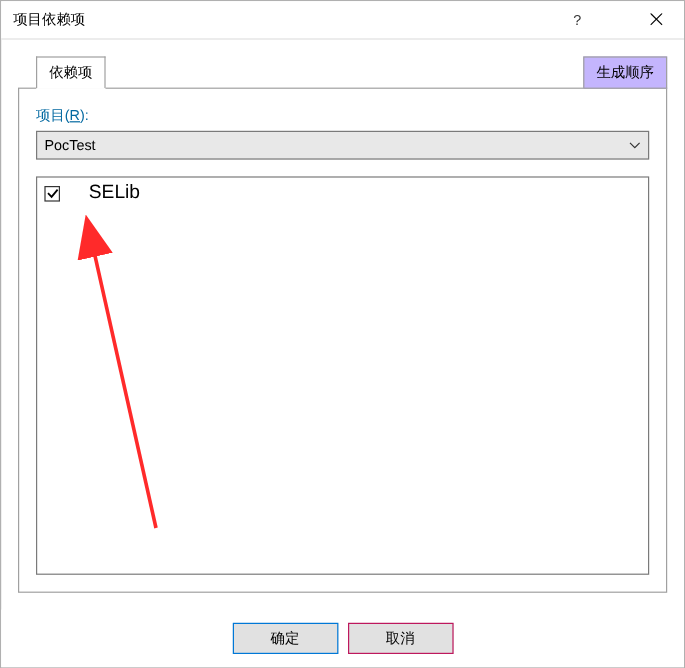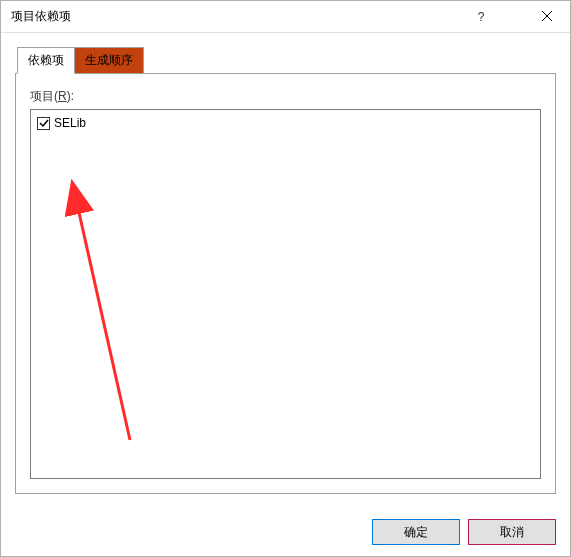--- a/index.html
+++ b/index.html
@@ -8,42 +8,42 @@
     .window { width: 571px; height: 557px; border: 1px solid #b0b0b0; background: #ffffff; display: flex; flex-direction: column; }
 
     .titlebar { height: 32px; display: flex; align-items: center; padding-left: 10px; border-bottom: 1px solid #e0e0e0; background: #ffffff; gap: 20px; }
     .titlebar-title { flex: 1; font-size: 12px; color: #000; }
     .titlebar-btn { width: 46px; height: 31px; display: flex; align-items: center; justify-content: center; font-size: 14px; color: #333; background: transparent; border: none; }
     .titlebar-btn.close svg { width: 10px; height: 10px; }
     .titlebar-btn.help { font-size: 14px; }
 
     .content { flex: 1; padding: 14px 14px 14px 14px; display: flex; flex-direction: column; position: relative; }
 
-    .tabs { display: flex; position: relative; z-index: 2; margin-left: 2px; }
+    .tabs { display: flex; position: relative; z-index: 2; margin-left: 15px; justify-content: space-between; }
     .tab { padding: 4px 10px; border: 1px solid #a0a0a0; background: #ffffff; font-size: 12px; color: #000; position: relative; }
     .tab.active { border-bottom: 1px solid #ffffff; background: #ffffff; z-index: 3; }
-    .tab:not(.active) { background: #c2410c; }
+    .tab:not(.active) { background: #c4b5fd; }
     .tab + .tab { margin-left: -1px; }
 
     .tab-body { border: 1px solid #a0a0a0; margin-top: -1px; flex: 1; padding: 14px 14px 14px 14px; display: flex; flex-direction: column; position: relative; z-index: 1; }
 
-    .label { font-size: 12px; color: #404040; margin-bottom: 4px; }
+    .label { font-size: 12px; color: #0369a1; margin-bottom: 4px; }
     .label .hotkey { text-decoration: underline; }
 
     .select { width: 100%; height: 24px; border: 1px solid #7a7a7a; background: #e8e8e8; display: flex; align-items: center; padding: 0 6px; justify-content: space-between; margin-bottom: 14px; }
     .select-text { font-size: 12px; color: #000; }
     .select-chevron { width: 10px; height: 10px; display: flex; align-items: center; justify-content: center; }
 
     .listbox { flex: 1; border: 1px solid #7a7a7a; background: #ffffff; padding: 4px 6px; overflow: auto; position: relative; }
     .list-item { display: flex; align-items: center; height: 18px; gap: 4px; }
     .chk { width: 13px; height: 13px; border: 1px solid #333; background: #ffffff; display: inline-flex; align-items: center; justify-content: center; }
     .chk.checked svg { width: 10px; height: 10px; }
-    .item-label { font-size: 12px; color: #000; }
+    .item-label { font-size: 16px; color: #000; margin-left: 20px; }
 
-    .footer { height: 48px; display: flex; align-items: center; justify-content: flex-end; gap: 8px; padding: 0 14px; border-top: 0; background: #ffffff; }
+    .footer { height: 48px; display: flex; align-items: center; justify-content: center; gap: 8px; padding: 0 14px; border-top: 0; background: #ffffff; }
     .btn { width: 88px; height: 26px; border: 1px solid #be185d; background: #e1e1e1; font-size: 12px; color: #000; display: flex; align-items: center; justify-content: center; }
     .btn.primary { border: 1px solid #0078d7; }
 
     .arrow-overlay { position: absolute; pointer-events: none; z-index: 10; }
   </style>
 </head>
 <body>
 
 <div class="window">
 
@@ -71,20 +71,28 @@
       <div class="tab">
         <span>生成顺序</span>
       </div>
     </div>
 
     <div class="tab-body">
 
       <div class="label">
         <span>项目(</span><span class="hotkey">R</span><span>):</span>
       </div>
+      <div class="select">
+        <span class="select-text">PocTest</span>
+        <span class="select-chevron">
+          <svg viewBox="0 0 10 6">
+              <polyline points="1,1 5,5 9,1" fill="none" stroke="#333" stroke-width="1"></polyline>
+            </svg>
+        </span>
+      </div>
 
       <div class="listbox">
         <div class="list-item">
           <span class="chk checked">
             <svg viewBox="0 0 10 10">
                 <polyline points="1,5 4,8 9,2" fill="none" stroke="#000" stroke-width="1.5"></polyline>
               </svg>
           </span>
           <span class="item-label">SELib</span>
         </div>

